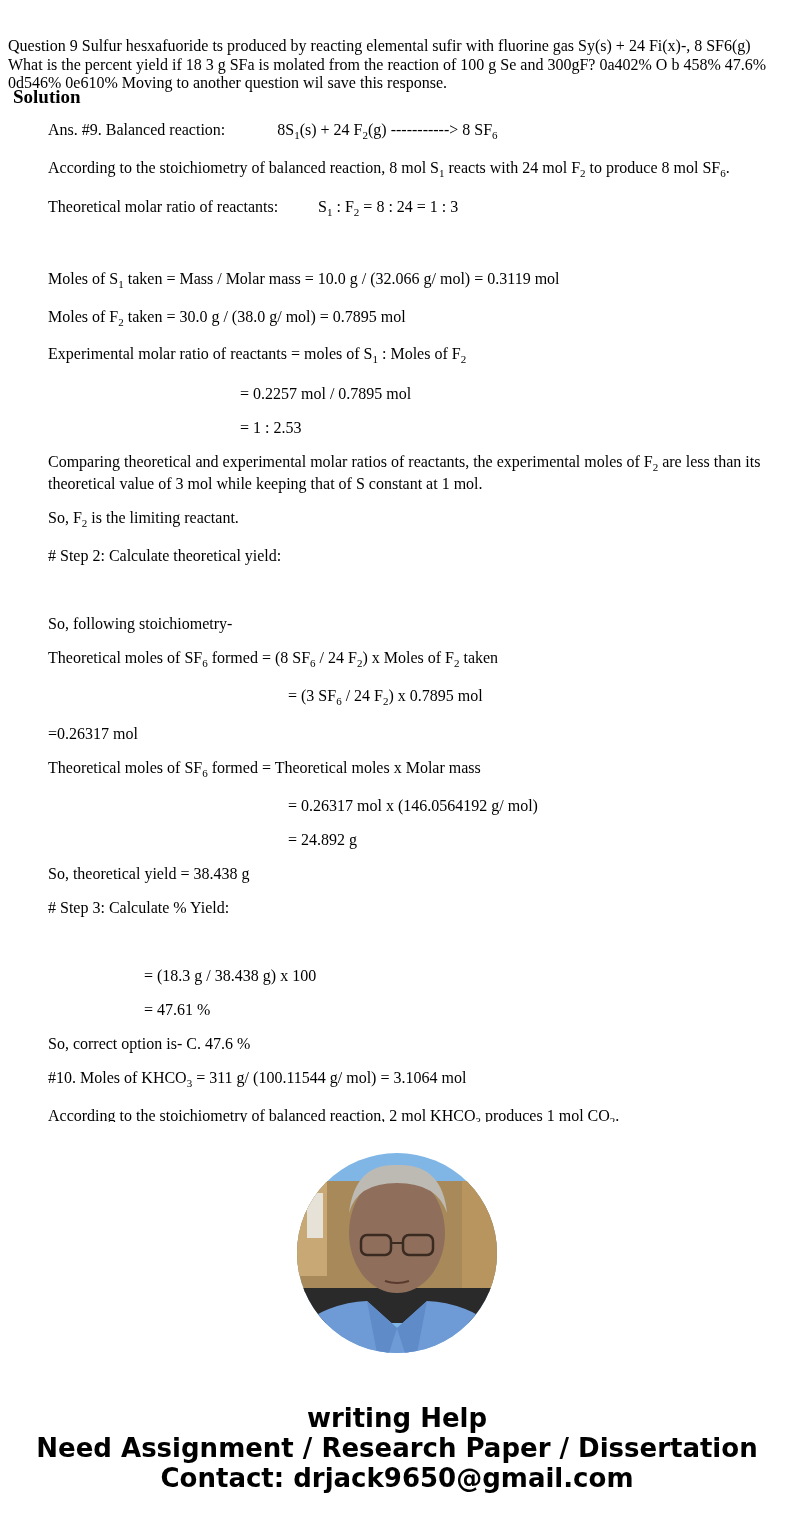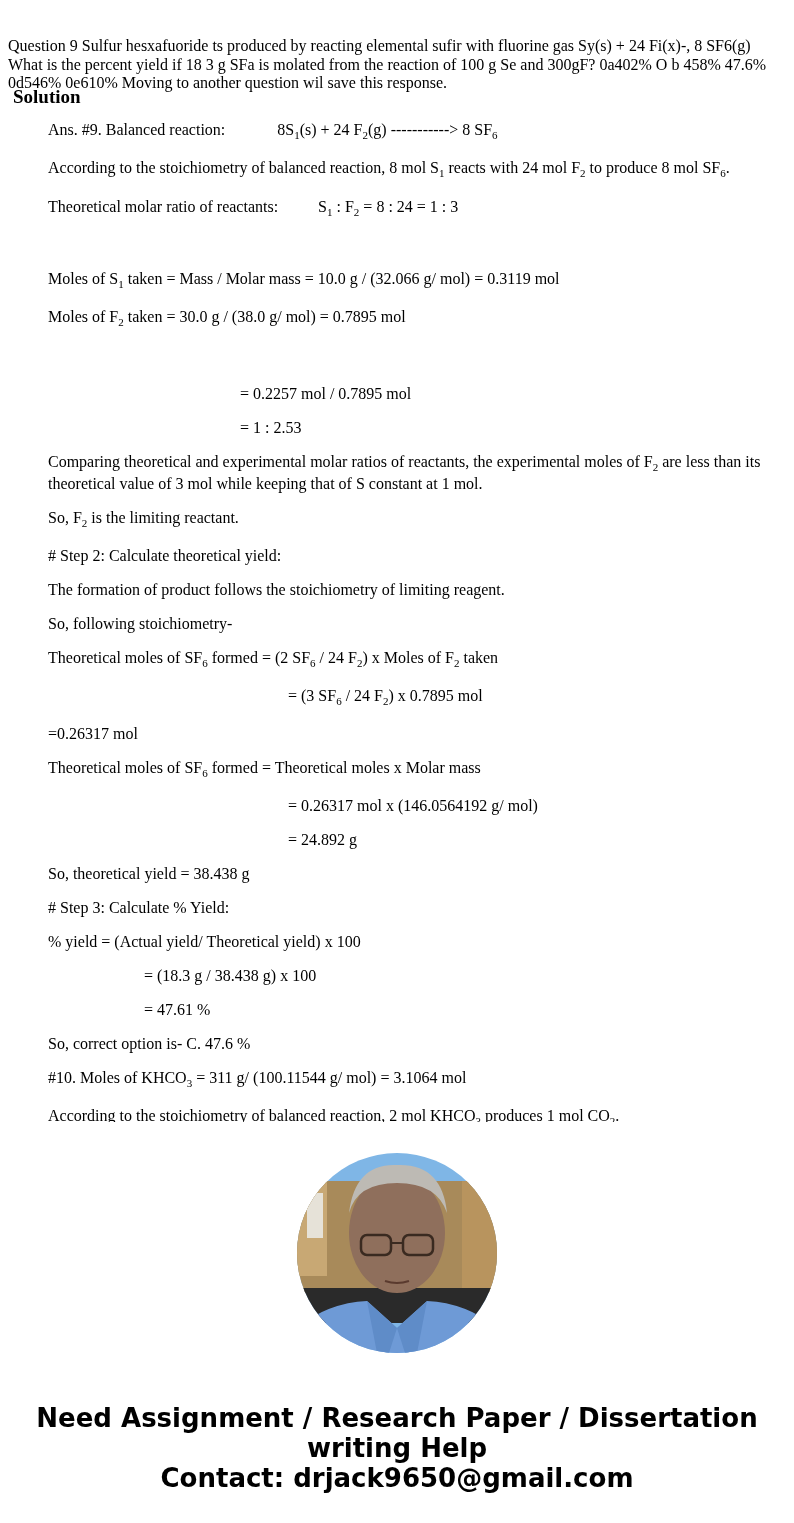--- a/index.html
+++ b/index.html
@@ -100,62 +100,63 @@
 
 
   <div class="ln" style="top:195px">
     <span>Moles of S</span><sub>1</sub><span> taken = Mass / Molar mass = 10.0 g / (32.066 g/ mol) = 0.3119 mol</span>
   </div>
 
   <div class="ln" style="top:233px">
     <span>Moles of F</span><sub>2</sub><span> taken = 30.0 g / (38.0 g/ mol) = 0.7895 mol</span>
   </div>
 
+  <div class="ln" style="top:270px">
+    <span>Experimental molar ratio of reactants = moles of S</span><sub>1</sub><span> : Moles of F</span><sub>2</sub>
+  </div>
 
   <div class="ln" style="top:310px; left:200px">= 0.2257 mol / 0.7895 mol</div>
 
   <div class="ln b" style="top:344px; left:200px">= 1 : 2.53</div>
 
   <div class="ln wrap" style="top:377px">
     <span>Comparing theoretical and experimental molar ratios of reactants, the experimental moles of F</span><sub>2</sub><span> are less than its theoretical value of 3 mol while keeping that of S constant at 1 mol.</span>
   </div>
 
   <div class="ln" style="top:434px">
     <span>So, </span><span class="b"><span>F</span><sub>2</sub><span> is the limiting reactant.</span></span>
   </div>
 
   <div class="ln b" style="top:472px"># Step 2: Calculate theoretical yield:</div>
 
-  <div class="ln" style="top:506px">The formation of product follows the stoichiometry of limiting reagent.</div>
 
   <div class="ln" style="top:540px">So, following stoichiometry-</div>
 
   <div class="ln" style="top:574px">
-    <span>Theoretical moles of SF</span><sub>6</sub><span> formed = (2 SF</span><sub>6</sub><span> / 24 F</span><sub>2</sub><span>) x Moles of F</span><sub>2</sub><span> taken</span>
+    <span>Theoretical moles of SF</span><sub>6</sub><span> formed = (8 SF</span><sub>6</sub><span> / 24 F</span><sub>2</sub><span>) x Moles of F</span><sub>2</sub><span> taken</span>
   </div>
 
   <div class="ln" style="top:612px; left:248px">
     <span>= (3 SF</span><sub>6</sub><span> / 24 F</span><sub>2</sub><span>) x 0.7895 mol</span>
   </div>
 
   <div class="ln" style="top:650px">=0.26317 mol</div>
 
   <div class="ln" style="top:684px">
     <span>Theoretical moles of SF</span><sub>6</sub><span> formed = Theoretical moles x Molar mass</span>
   </div>
 
   <div class="ln" style="top:722px; left:248px">= 0.26317 mol x (146.0564192 g/ mol)</div>
 
   <div class="ln" style="top:756px; left:248px">= 24.892 g</div>
 
   <div class="ln" style="top:790px">So, theoretical yield = 38.438 g</div>
 
   <div class="ln b" style="top:824px"># Step 3: Calculate % Yield:</div>
 
-  <div class="ln" style="top:858px">% yield = (Actual yield/ Theoretical yield) x 100</div>
 
   <div class="ln" style="top:892px; left:104px">= (18.3 g / 38.438 g) x 100</div>
 
   <div class="ln" style="top:926px; left:104px">= 47.61 %</div>
 
   <div class="ln" style="top:960px">
     <span>So, </span><span class="b">correct option is- C. 47.6 %</span>
   </div>
 
   <div class="ln" style="top:994px">
@@ -181,16 +182,16 @@
     <rect x="106" y="82" width="30" height="20" rx="6" fill="none" stroke="#3a2a20" stroke-width="2.5"></rect>
     <line x1="94" y1="90" x2="106" y2="90" stroke="#3a2a20" stroke-width="2"></line>
     <path d="M88 128 Q100 132 112 128" stroke="#5a3a2e" stroke-width="2" fill="none"></path>
     <path d="M0 200 L0 175 Q30 150 70 148 L100 175 L130 148 Q170 150 200 175 L200 200 Z" fill="#6e9ad6"></path>
     <path d="M70 148 L100 175 L92 200 L80 200 Z" fill="#5f8cc8"></path>
     <path d="M130 148 L100 175 L108 200 L120 200 Z" fill="#5f8cc8"></path>
   </svg>
 </div>
 
 <div class="footer">
+  <div>writing Help</div>
   <div>Need Assignment / Research Paper / Dissertation</div>
-  <div>writing Help</div>
   <div>Contact: drjack9650@gmail.com</div>
 </div>
 
 </body></html>

